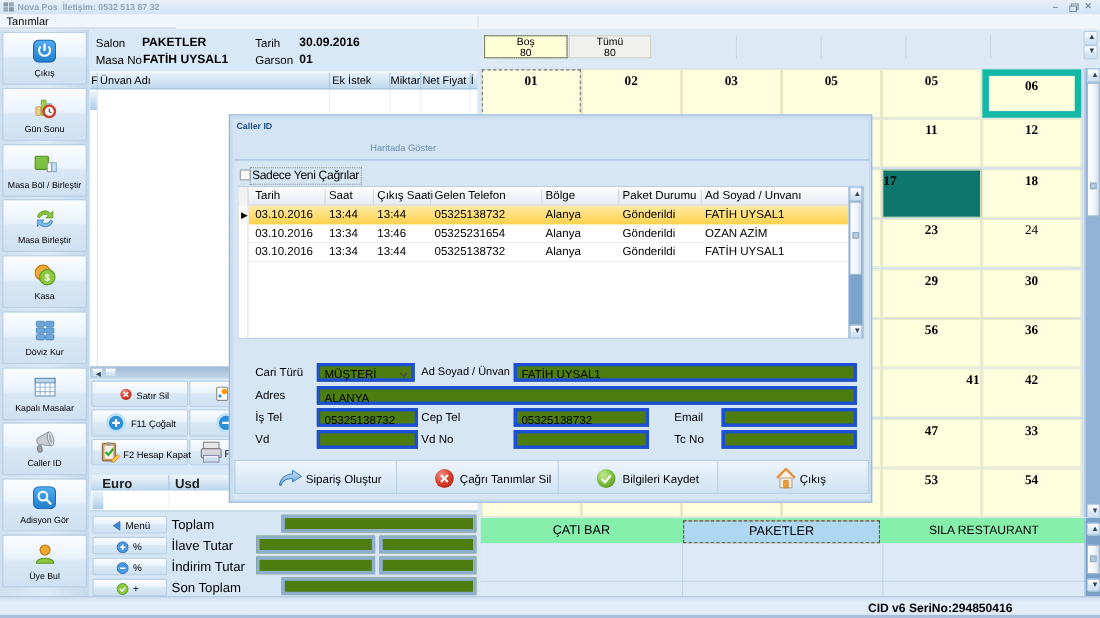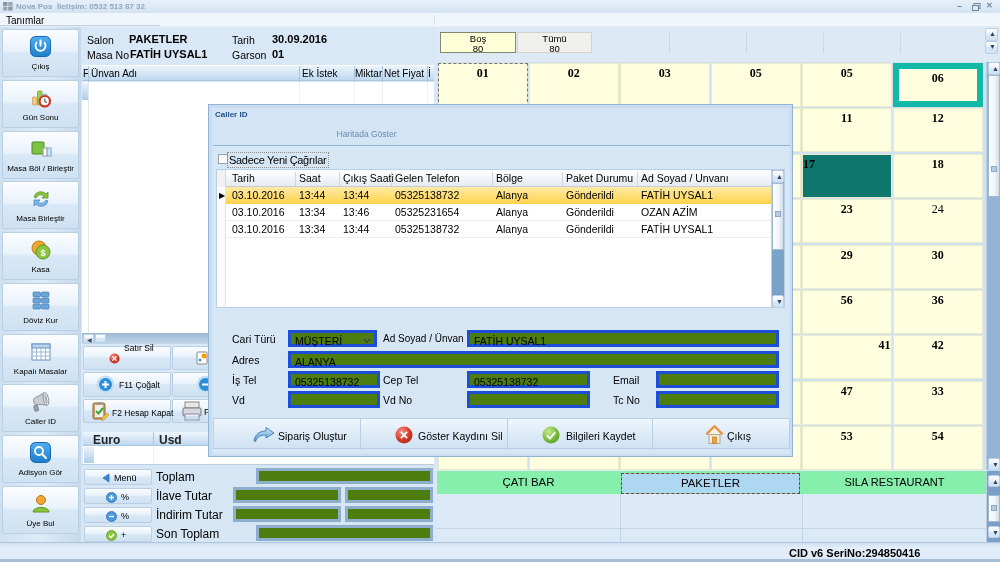--- a/index.html
+++ b/index.html
@@ -187,21 +187,21 @@
       <defs>
         <radialGradient id="rs" cx=".35" cy=".3" r=".9">
           <stop offset="0" stop-color="#f49084"></stop>
           <stop offset=".5" stop-color="#d8402e"></stop>
           <stop offset="1" stop-color="#a81c0c"></stop>
         </radialGradient>
       </defs>
       <circle cx="6.5" cy="6.5" r="6" fill="url(#rs)"></circle>
       <path d="M4 4l5 5M9 4l-5 5" stroke="#fff" stroke-width="1.6"></path>
     </svg>
- <div class="abs" style="left:42px;top:316px;font-size:8.5px">Satır Sil</div>
+ <div class="abs" style="left:42px;top:328px;font-size:8.5px">Satır Sil</div>
  <svg class="abs" style="left:113px;top:324px" width="14" height="14" viewBox="0 0 14 14">
       <rect x="2" y="1" width="10" height="12" rx="1" fill="#fff" stroke="#888"></rect>
       <circle cx="9" cy="5" r="2.5" fill="#f90"></circle>
       <circle cx="5" cy="9" r="1.5" fill="#39c"></circle>
     </svg>
 
  <svg class="abs" style="left:14px;top:348px" width="19" height="19" viewBox="0 0 19 19">
       <circle cx="9.5" cy="9.5" r="9" fill="#bfe0f5"></circle>
       <circle cx="9.5" cy="9.5" r="6.5" fill="#2a8fd8"></circle>
       <path d="M6 9.5h7M9.5 6v7" stroke="#fff" stroke-width="2"></path>
@@ -514,21 +514,21 @@
         <defs>
           <radialGradient id="rg" cx=".35" cy=".3" r=".9">
             <stop offset="0" stop-color="#f49084"></stop>
             <stop offset=".5" stop-color="#d8402e"></stop>
             <stop offset="1" stop-color="#a81c0c"></stop>
           </radialGradient>
         </defs>
         <circle cx="9.5" cy="9.5" r="9" fill="url(#rg)"></circle>
         <path d="M6.2 6.2l6.6 6.6M12.8 6.2l-6.6 6.6" stroke="#fff" stroke-width="2"></path>
       </svg>
-  <div class="abs" style="left:204px;top:11px;font-size:10.5px">Göster Kaydını Sil</div>
+  <div class="abs" style="left:204px;top:11px;font-size:10.5px">Çağrı Tanımlar Sil</div>
   <svg class="abs" style="left:328px;top:7px" width="18" height="18" viewBox="0 0 19 19">
         <defs>
           <radialGradient id="gg" cx=".35" cy=".3" r=".9">
             <stop offset="0" stop-color="#c4ea8e"></stop>
             <stop offset=".5" stop-color="#7ec142"></stop>
             <stop offset="1" stop-color="#4e8c18"></stop>
           </radialGradient>
         </defs>
         <circle cx="9.5" cy="9.5" r="9" fill="url(#gg)"></circle>
         <path d="M5.2 9.8l3.2 3.4L14 6.4" stroke="#fff" stroke-width="2" fill="none"></path>

